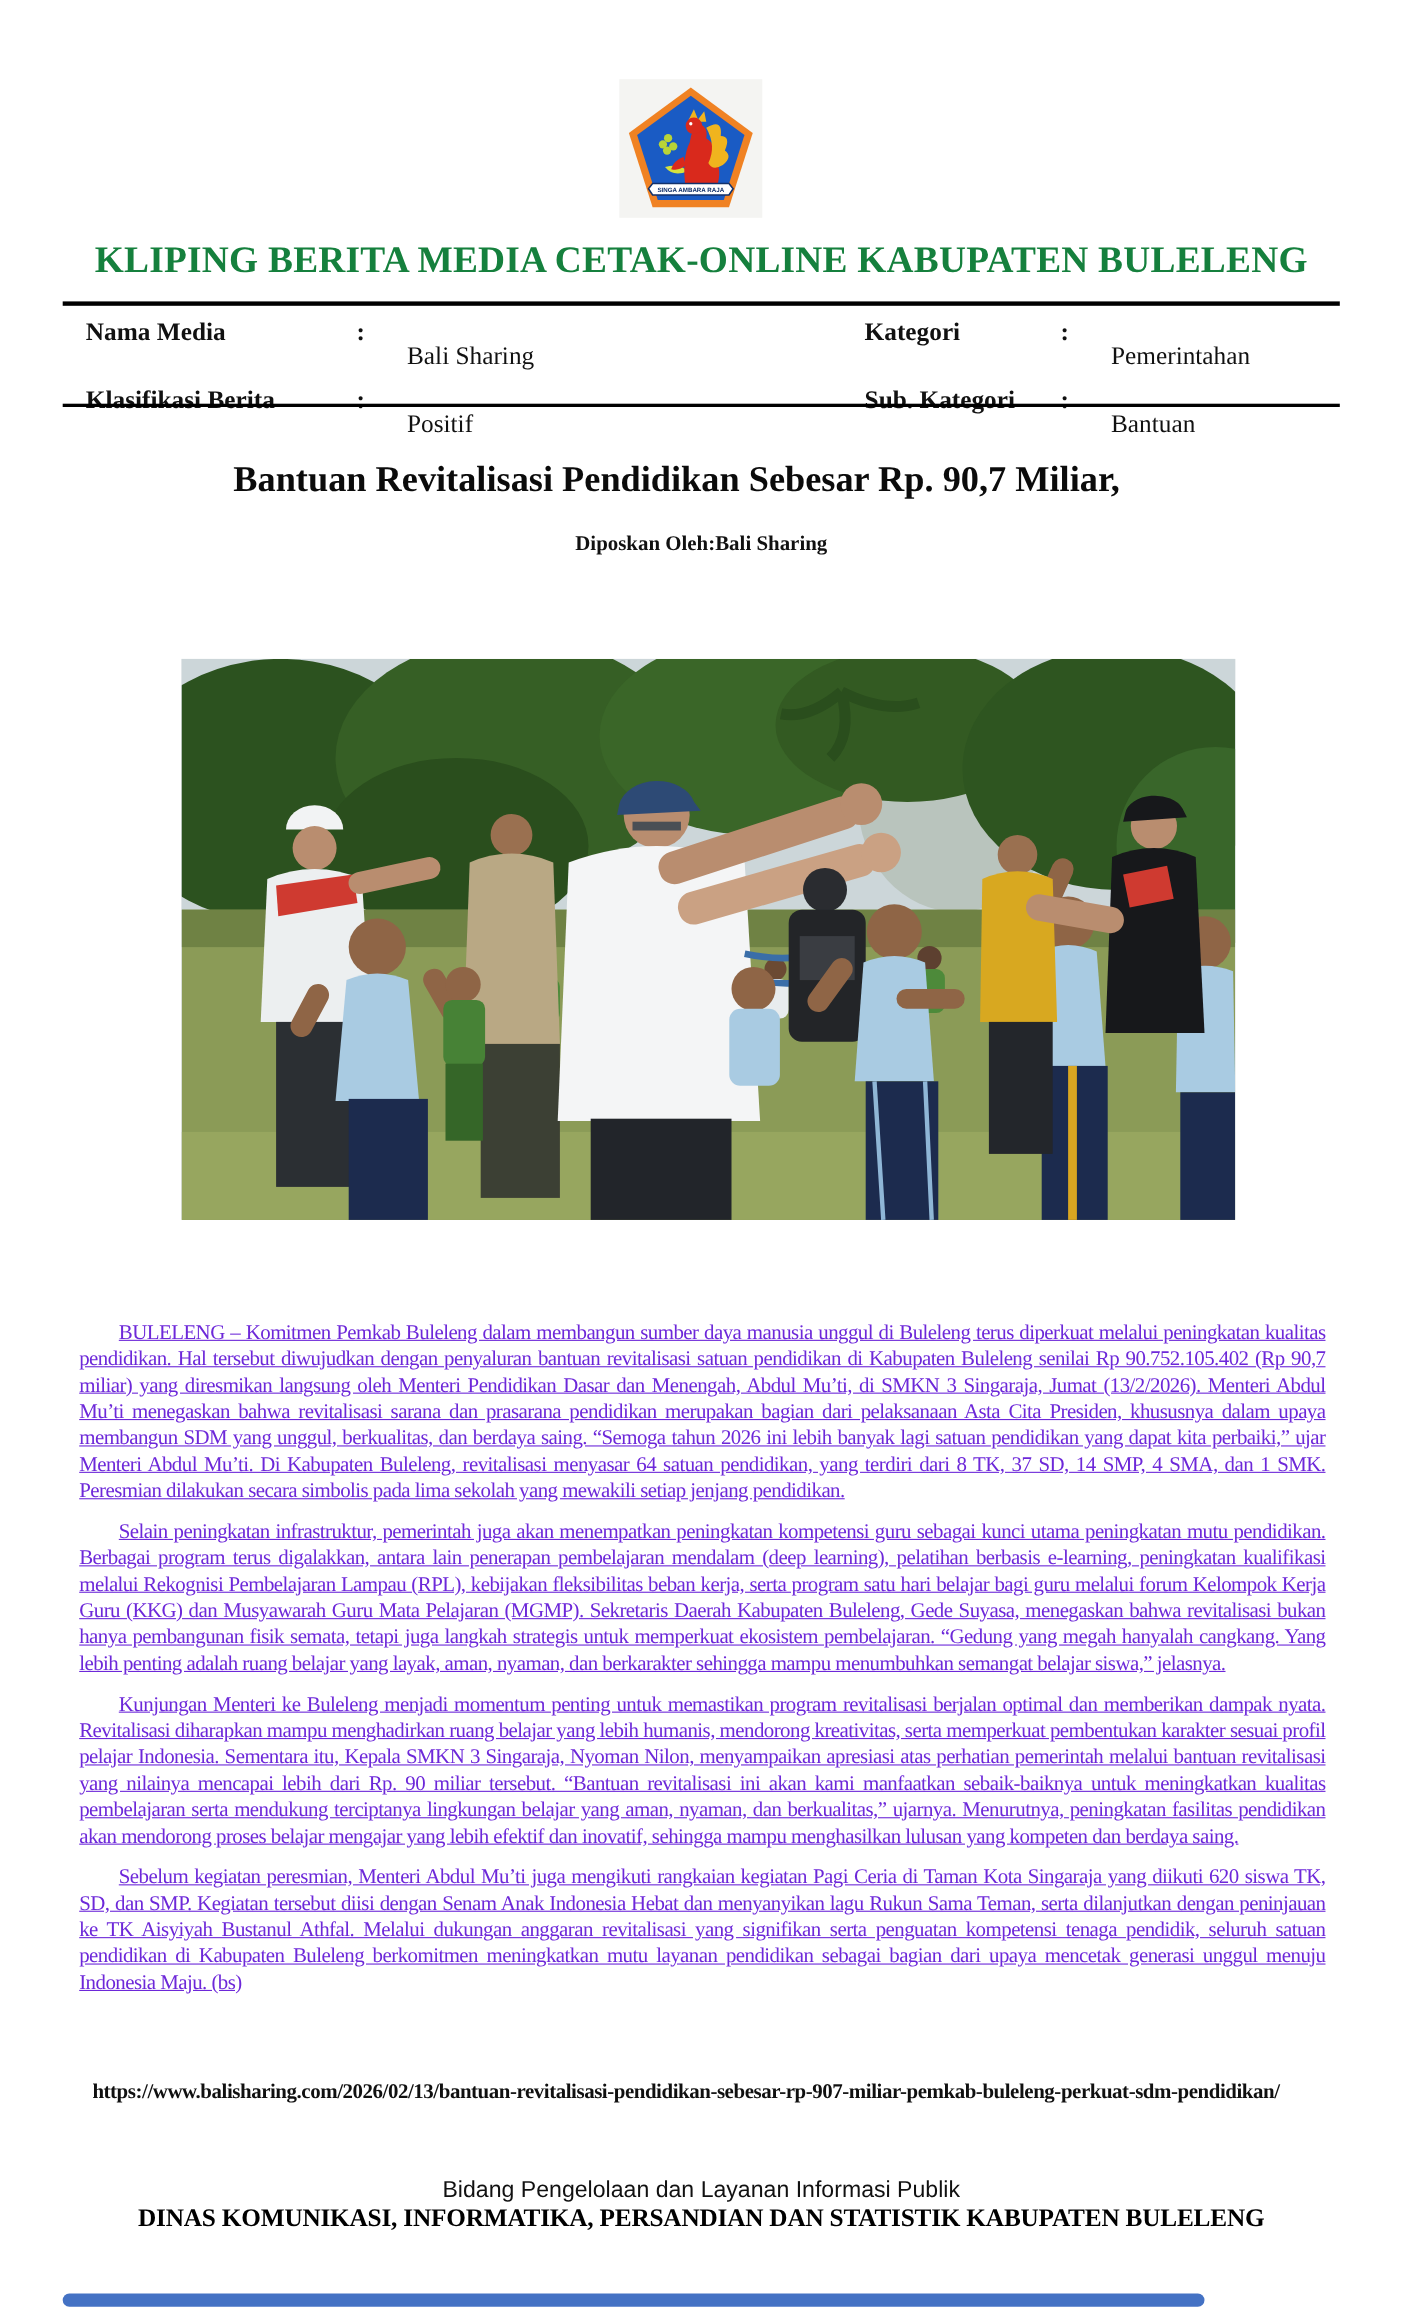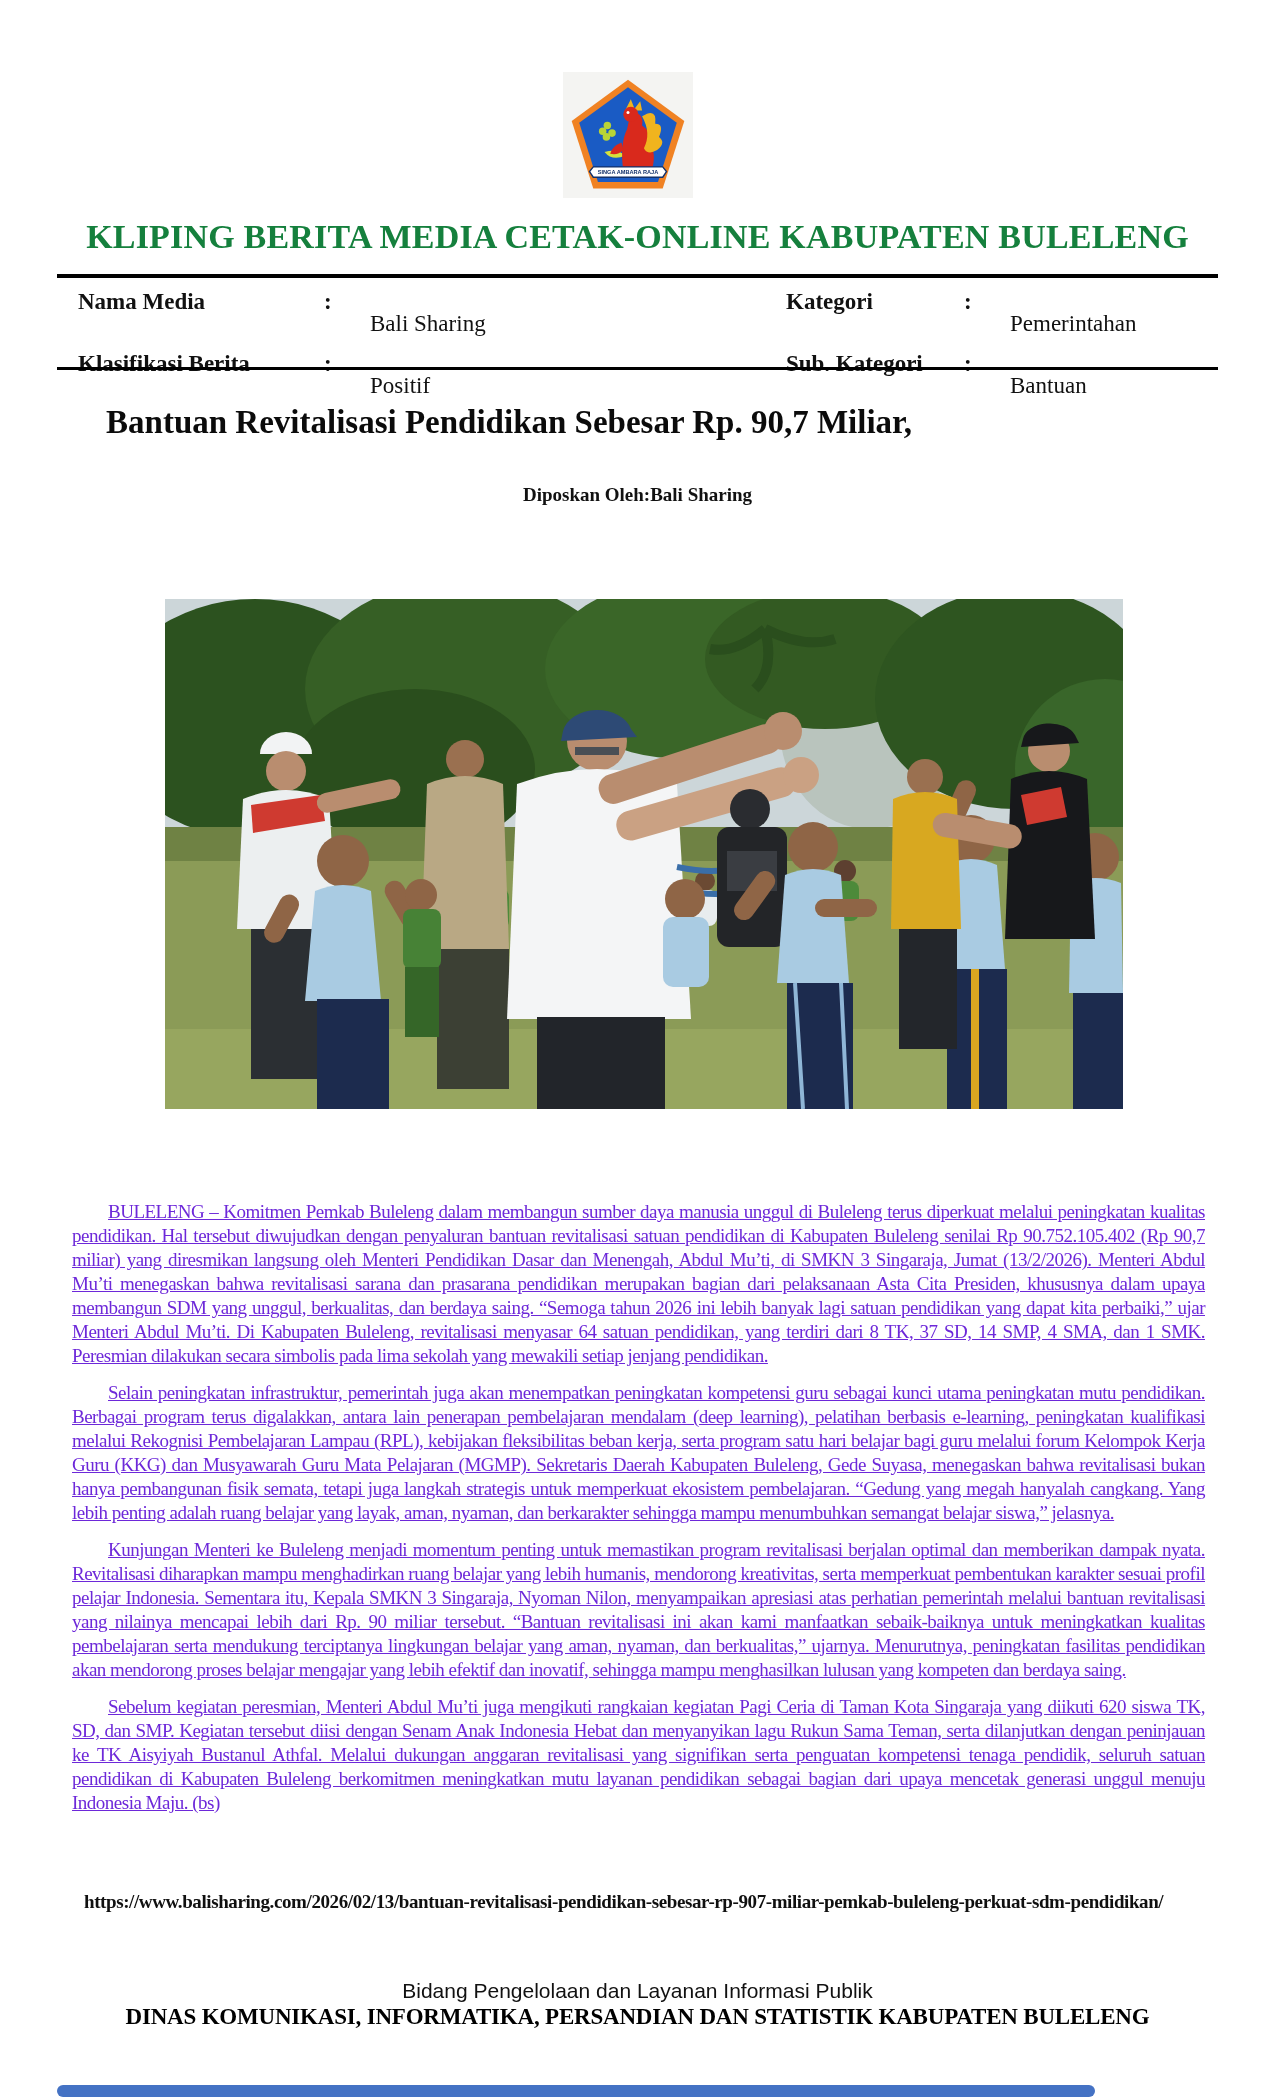--- a/index.html
+++ b/index.html
@@ -26,21 +26,21 @@
     position:absolute;top:281px;left:57px;width:1161px;height:84px;
     display:grid;grid-template-columns:226px 26px 396px 158px 26px auto;
     grid-auto-rows:42px;align-items:center;padding-left:21px;box-sizing:border-box;
     font-size:23px;
     gap:20px;
   }
   .meta .lbl{font-weight:bold;}
   .meta .val{font-weight:normal;margin-top:44px;}
   
   .article-title{
-    position:absolute;top:400px;left:0;width:1018px;text-align:center;
+    position:absolute;top:414px;left:0;width:1018px;text-align:right;
     font-size:33px;font-weight:bold;line-height:44px;color:#0b0b0b;
   }
   .posted-by{
     position:absolute;top:484px;left:0;width:1275px;text-align:center;
     font-size:19px;font-weight:bold;
   }
   
   .photo{
     position:absolute;top:599px;left:165px;width:958px;height:510px;
     overflow:hidden;background:#c9d4d8;

